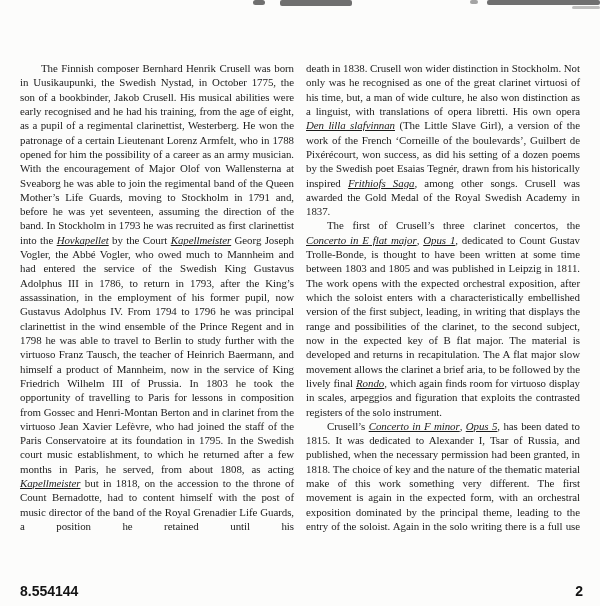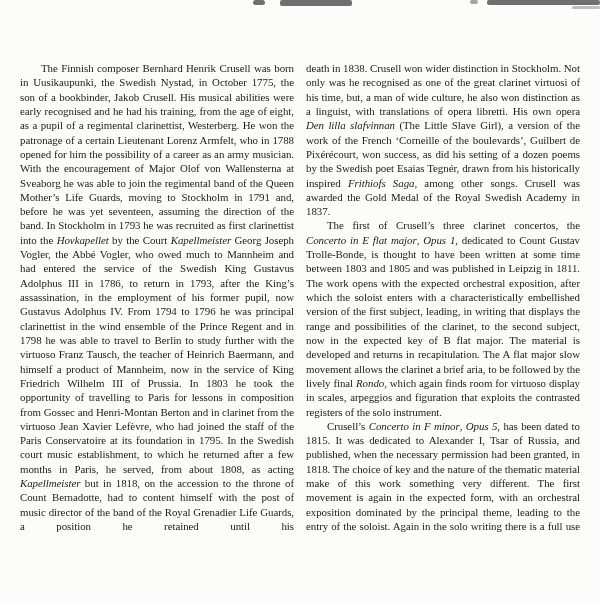--- a/index.html
+++ b/index.html
@@ -71,20 +71,21 @@
   }
   .col p.indent {
     text-indent: 21px;
   }
   
   .col p.cont {
     text-align-last: justify;
   }
   .col i {
     font-style: italic;
+    text-decoration: underline;
   }
 
   .page-footer {
     position: absolute;
     left: 20px;
     right: 17px;
     top: 583px;
     display: flex;
     justify-content: space-between;
     align-items: baseline;
@@ -110,14 +111,18 @@
     <div class="col">
       <p class="indent cont"><span>The Finnish composer Bernhard Henrik Crusell was born in Uusikaupunki, the Swedish Nystad, in October 1775, the son of a bookbinder, Jakob Crusell. His musical abilities were early recognised and he had his training, from the age of eight, as a pupil of a regimental clarinettist, Westerberg. He won the patronage of a certain Lieutenant Lorenz Armfelt, who in 1788 opened for him the possibility of a career as an army musician. With the encouragement of Major Olof von Wallensterna at Sveaborg he was able to join the regimental band of the Queen Mother’s Life Guards, moving to Stockholm in 1791 and, before he was yet seventeen, assuming the direction of the band. In Stockholm in 1793 he was recruited as first clarinettist into the </span><i>Hovkapellet</i><span> by the Court </span><i>Kapellmeister</i><span> Georg Joseph Vogler, the Abbé Vogler, who owed much to Mannheim and had entered the service of the Swedish King Gustavus Adolphus III in 1786, to return in 1793, after the King’s assassination, in the employment of his former pupil, now Gustavus Adolphus IV. From 1794 to 1796 he was principal clarinettist in the wind ensemble of the Prince Regent and in 1798 he was able to travel to Berlin to study further with the virtuoso Franz Tausch, the teacher of Heinrich Baermann, and himself a product of Mannheim, now in the service of King Friedrich Wilhelm III of Prussia. In 1803 he took the opportunity of travelling to Paris for lessons in composition from Gossec and Henri-Montan Berton and in clarinet from the virtuoso Jean Xavier Lefèvre, who had joined the staff of the Paris Conservatoire at its foundation in 1795. In the Swedish court music establishment, to which he returned after a few months in Paris, he served, from about 1808, as acting </span><i>Kapellmeister</i><span> but in 1818, on the accession to the throne of Count Bernadotte, had to content himself with the post of music director of the band of the Royal Grenadier Life Guards, a position he retained until his</span></p>
     </div>
     <div class="col">
       <p><span>death in 1838. Crusell won wider distinction in Stockholm. Not only was he recognised as one of the great clarinet virtuosi of his time, but, a man of wide culture, he also won distinction as a linguist, with translations of opera libretti. His own opera </span><i>Den lilla slafvinnan</i><span> (The Little Slave Girl), a version of the work of the French ‘Corneille of the boulevards’, Guilbert de Pixérécourt, won success, as did his setting of a dozen poems by the Swedish poet Esaias Tegnér, drawn from his historically inspired </span><i>Frithiofs Saga</i><span>, among other songs. Crusell was awarded the Gold Medal of the Royal Swedish Academy in 1837.</span></p>
       <p class="indent"><span>The first of Crusell’s three clarinet concertos, the </span><i>Concerto in E flat major</i><span>, </span><i>Opus 1</i><span>, dedicated to Count Gustav Trolle-Bonde, is thought to have been written at some time between 1803 and 1805 and was published in Leipzig in 1811. The work opens with the expected orchestral exposition, after which the soloist enters with a characteristically embellished version of the first subject, leading, in writing that displays the range and possibilities of the clarinet, to the second subject, now in the expected key of B flat major. The material is developed and returns in recapitulation. The A flat major slow movement allows the clarinet a brief aria, to be followed by the lively final </span><i>Rondo</i><span>, which again finds room for virtuoso display in scales, arpeggios and figuration that exploits the contrasted registers of the solo instrument.</span></p>
       <p class="indent cont"><span>Crusell’s </span><i>Concerto in F minor</i><span>, </span><i>Opus 5</i><span>, has been dated to 1815. It was dedicated to Alexander I, Tsar of Russia, and published, when the necessary permission had been granted, in 1818. The choice of key and the nature of the thematic material make of this work something very different. The first movement is again in the expected form, with an orchestral exposition dominated by the principal theme, leading to the entry of the soloist. Again in the solo writing there is a full use</span></p>
     </div>
   </div>
 
+  <div class="page-footer">
+    <span>8.554144</span>
+    <span>2</span>
+  </div>
 
 </div>
 
 </body></html>

